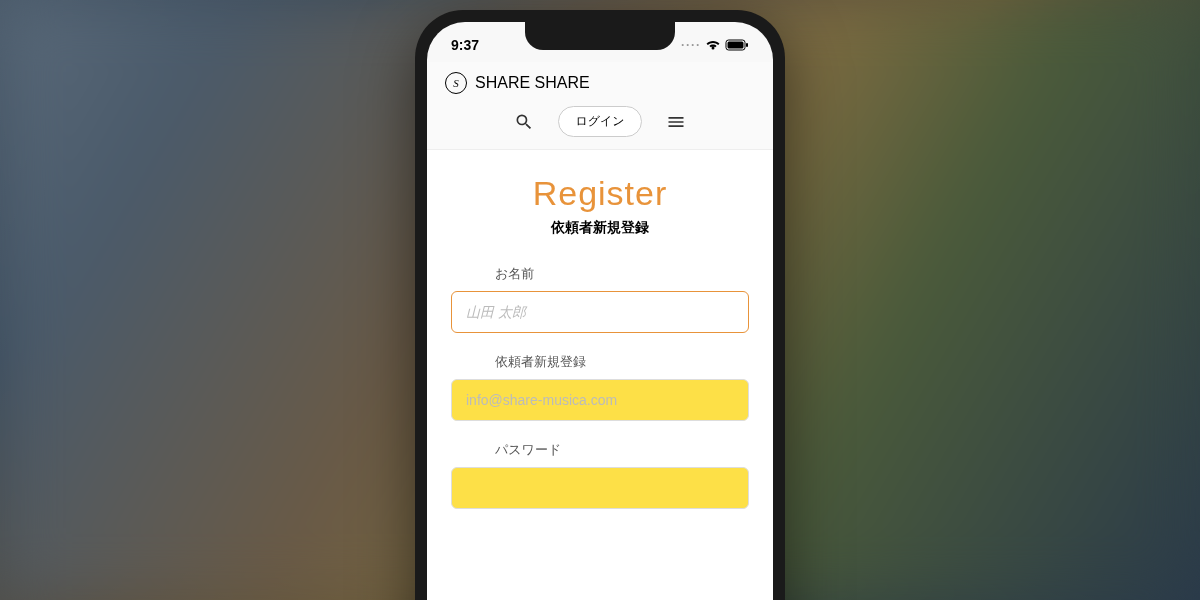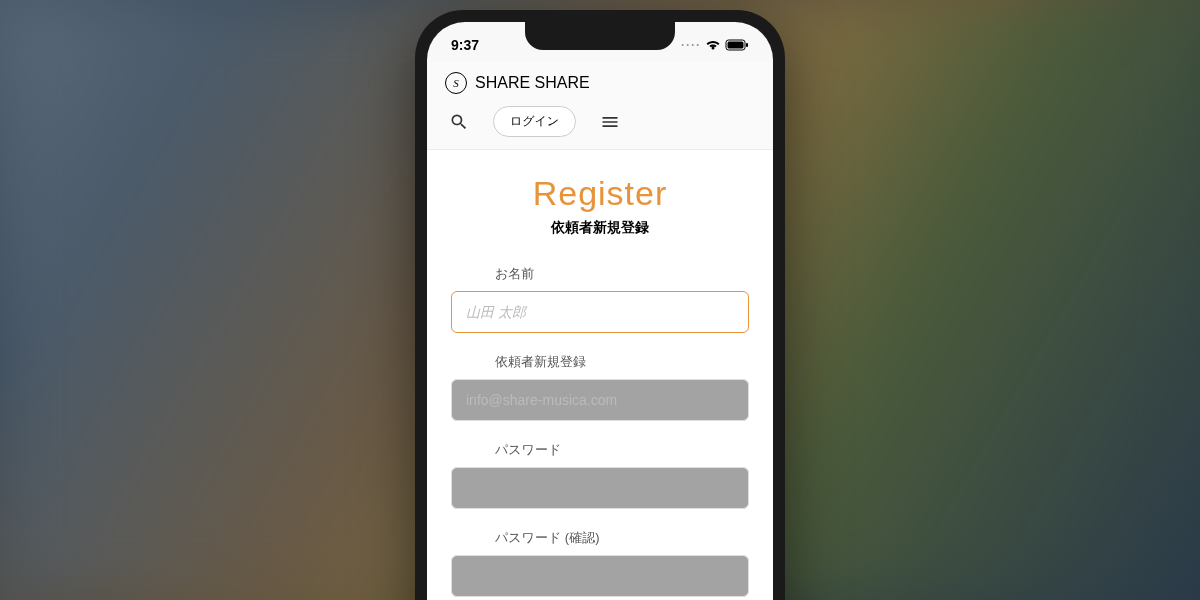--- a/index.html
+++ b/index.html
@@ -87,21 +87,21 @@
       border-radius: 50%;
       display: flex;
       align-items: center;
       justify-content: center;
       font-style: italic;
       font-size: 11px;
       font-family: Georgia, serif;
     }
     .header-actions {
       display: flex;
-      justify-content: flex-start;
+      justify-content: center;
       align-items: center;
       gap: 20px;
     }
     .search-btn, .menu-btn {
       background: none;
       border: none;
       cursor: pointer;
       padding: 4px;
       display: flex;
       align-items: center;
@@ -142,21 +142,21 @@
       color: #555;
       margin-bottom: 8px;
       margin-left: 44px;
     }
     .form-input {
       width: 100%;
       padding: 12px 14px;
       border: 1px solid #ddd;
       border-radius: 6px;
       font-size: 14px;
-      background: #a3a3a3;
+      background: #fde047;
       color: #333;
     }
     .form-input::placeholder {
       color: #bbb;
     }
     .form-input.focused {
       border: 1.5px solid #e8933a;
       background: #fff;
       outline: none;
       font-style: italic;
@@ -224,20 +224,16 @@
       <div class="form-group">
         <label class="form-label">依頼者新規登録</label>
         <input class="form-input" placeholder="info@share-musica.com" style="">
       </div>
 
       <div class="form-group">
         <label class="form-label">パスワード</label>
         <input type="password" class="form-input" placeholder="" style="">
       </div>
 
-      <div class="form-group">
-        <label class="form-label">パスワード (確認)</label>
-        <input type="password" class="form-input" placeholder="" style="">
-      </div>
     </div>
 
   </div>
 </div>
 
 </body></html>

